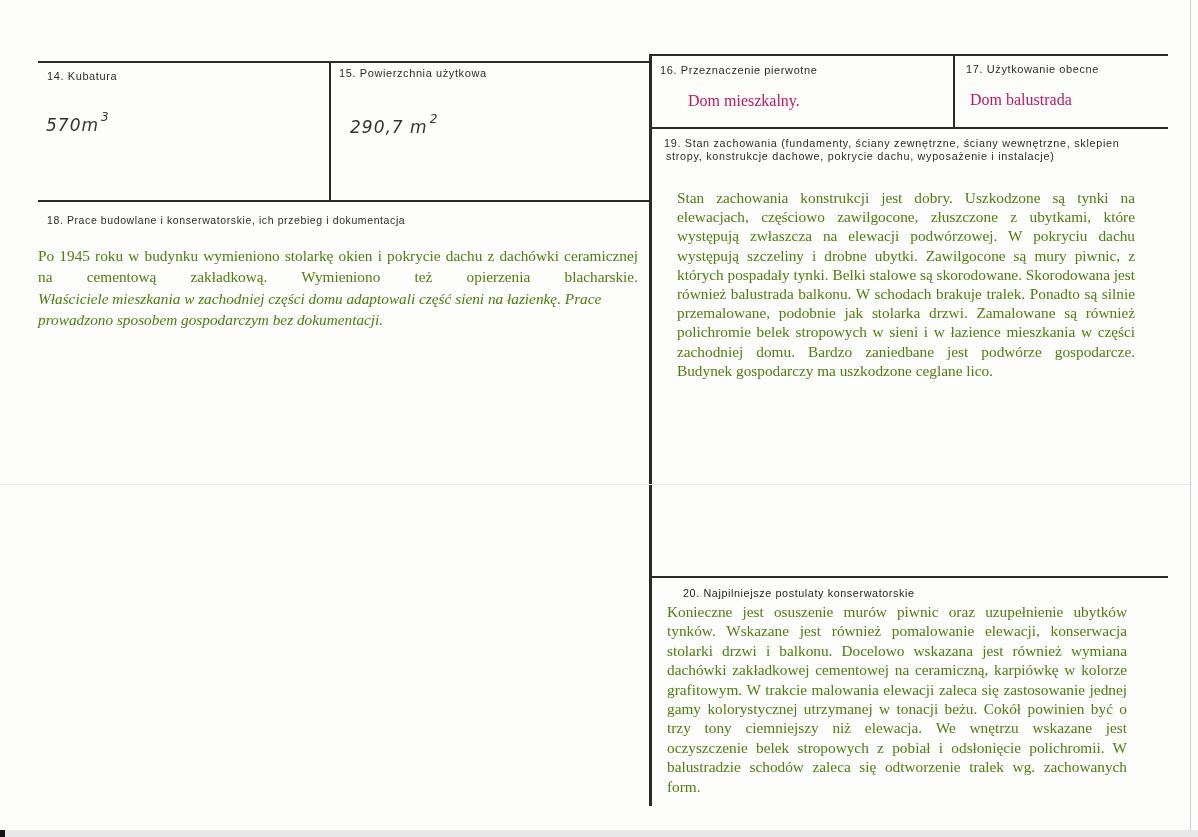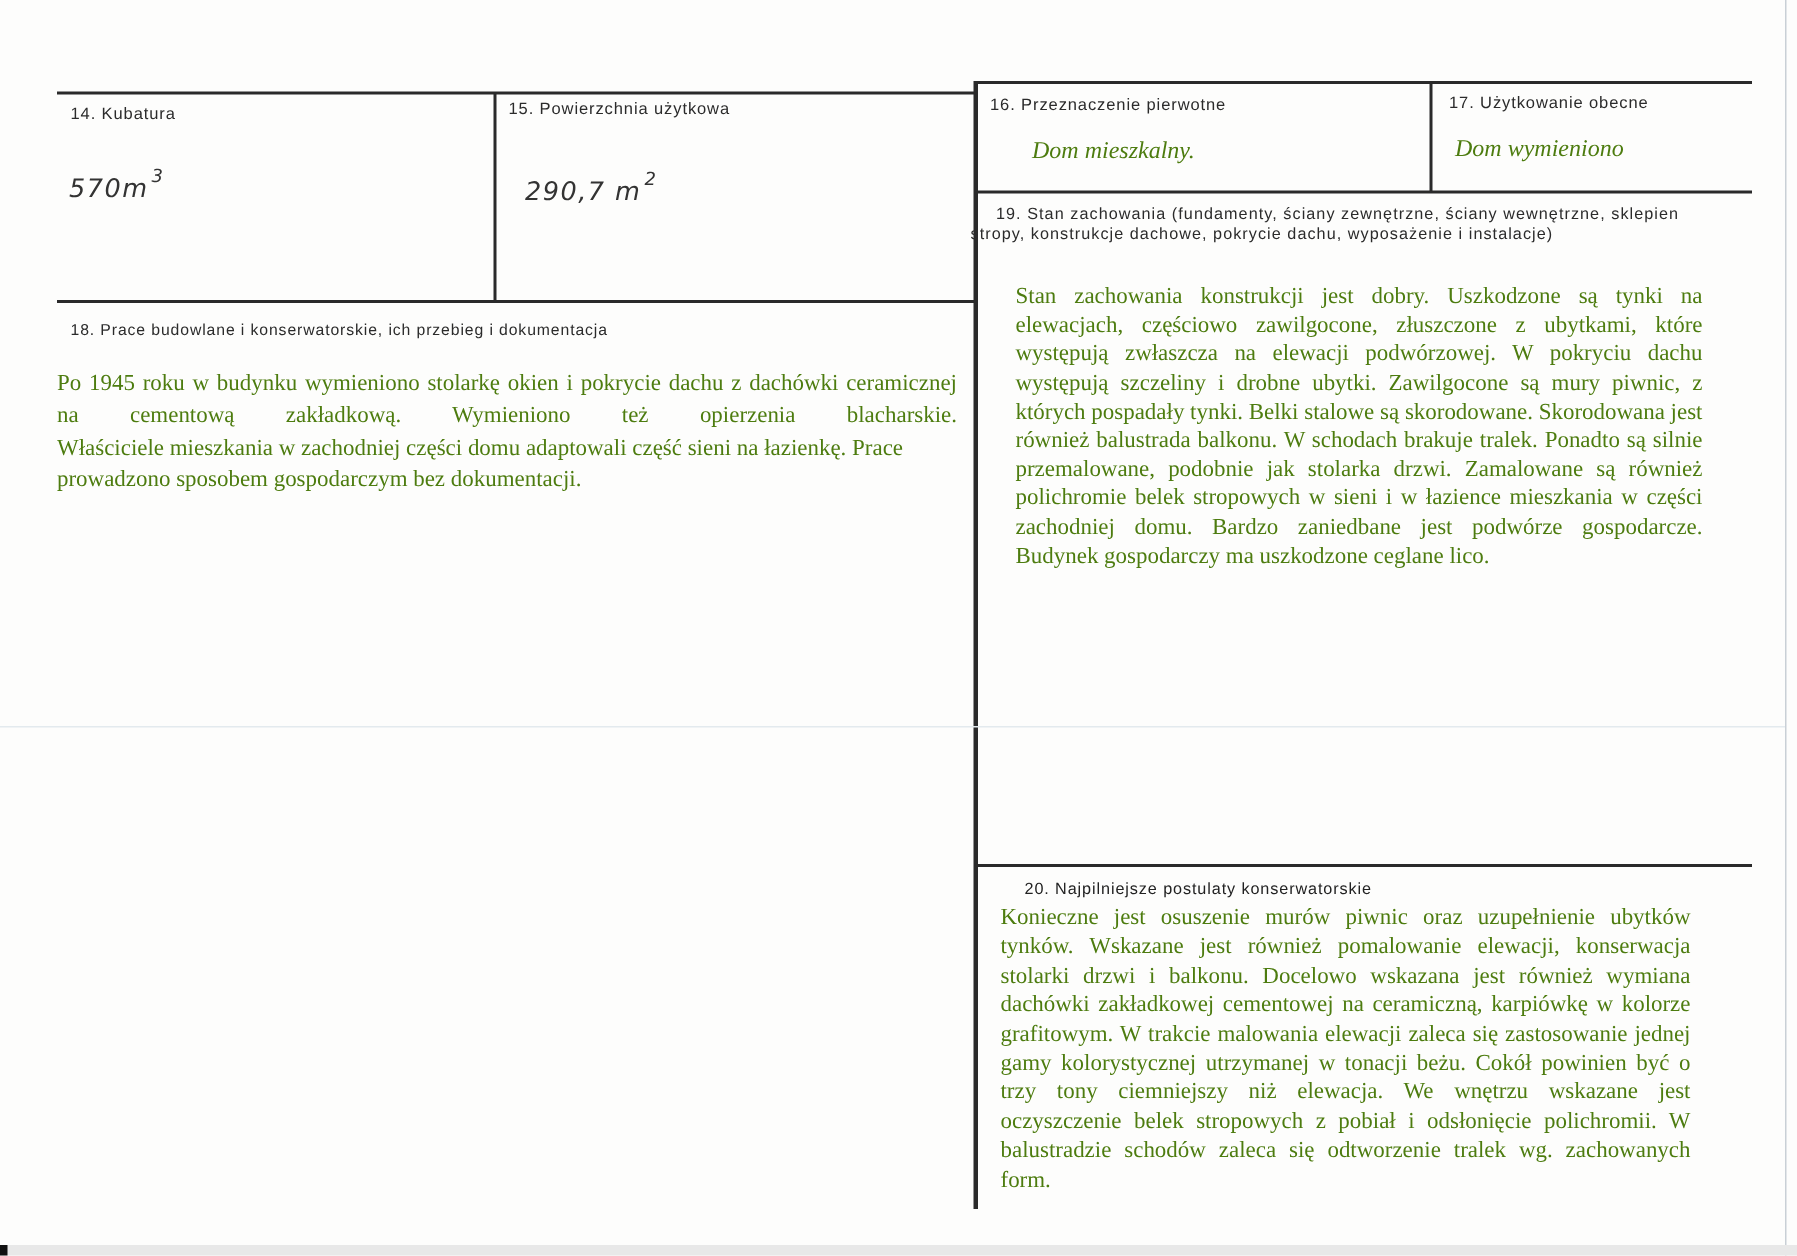--- a/index.html
+++ b/index.html
@@ -27,22 +27,21 @@
       font-style: italic;
       font-weight: 300;
       font-size: 17px;
       color: #333;
       letter-spacing: 1px;
     }
     .hand sup { font-size: 12px; vertical-align: 10px; margin-left: 2px; }
     .value {
       position: absolute;
       font-size: 16px;
-      color: #4d7c0f;
-      font-style: italic;
+      color: #be185d;
     }
     .para {
       position: absolute;
       font-size: 15.3px;
       line-height: 19.3px;
       text-align: justify;
       color: #4d7c0f;
     }
     .para p { margin: 0; }
     .edge-right {
@@ -89,33 +88,33 @@
   </div>
 </section>
 
 <section>
   <div class="label" style="left:660px; top:64px;">16. Przeznaczenie pierwotne</div>
   <div class="value" style="left:688px; top:92px;">Dom mieszkalny.</div>
 </section>
 
 <section>
   <div class="label" style="left:966px; top:63px;">17. Użytkowanie obecne</div>
-  <div class="value" style="left:970px; top:91px;">Dom wymieniono</div>
+  <div class="value" style="left:970px; top:91px;">Dom balustrada</div>
 </section>
 
 <section>
   <div class="label" style="left:47px; top:214px; font-size:10.5px;">18. Prace budowlane i konserwatorskie, ich przebieg i dokumentacja</div>
   <div class="para" style="left:38px; top:246px; width:600px; line-height:20.5px;">
     <p class="justify-line" style="text-align:justify; text-align-last:justify;">Po 1945 roku w budynku wymieniono stolarkę okien i pokrycie dachu z dachówki ceramicznej na cementową zakładkową. Wymieniono też opierzenia blacharskie.</p>
-    <p style="margin-top:2px; text-align:left;">Właściciele mieszkania w zachodniej części domu adaptowali część sieni na łazienkę. Prace prowadzono sposobem gospodarczym bez dokumentacji.</p>
+    <p style="margin-top:2px; text-align:left;font-style:italic;">Właściciele mieszkania w zachodniej części domu adaptowali część sieni na łazienkę. Prace prowadzono sposobem gospodarczym bez dokumentacji.</p>
   </div>
 </section>
 
 <section>
   <div class="label" style="left:664px; top:137px; font-size:10.8px; letter-spacing:0.7px;">19. Stan zachowania (fundamenty, ściany zewnętrzne, ściany wewnętrzne, sklepien</div>
-  <div class="label" style="left:647px; top:150px; font-size:10.8px; letter-spacing:0.7px;">stropy, konstrukcje dachowe, pokrycie dachu, wyposażenie i instalacje)</div>
+  <div class="label" style="left:666px; top:150px; font-size:10.8px; letter-spacing:0.7px;">stropy, konstrukcje dachowe, pokrycie dachu, wyposażenie i instalacje)</div>
   <div class="para" style="left:677px; top:188px; width:458px; line-height:19.2px;">Stan zachowania konstrukcji jest dobry. Uszkodzone są tynki na elewacjach, częściowo zawilgocone, złuszczone z ubytkami, które występują zwłaszcza na elewacji podwórzowej. W pokryciu dachu występują szczeliny i drobne ubytki. Zawilgocone są mury piwnic, z których pospadały tynki. Belki stalowe są skorodowane. Skorodowana jest również balustrada balkonu. W schodach brakuje tralek. Ponadto są silnie przemalowane, podobnie jak stolarka drzwi. Zamalowane są również polichromie belek stropowych w sieni i w łazience mieszkania w części zachodniej domu. Bardzo zaniedbane jest podwórze gospodarcze. Budynek gospodarczy ma uszkodzone ceglane lico.</div>
 </section>
 
 <section>
   <div class="label bold" style="left:683px; top:587px; font-size:10.8px; font-weight:normal; letter-spacing:0.6px;">20. Najpilniejsze postulaty konserwatorskie</div>
   <div class="para" style="left:667px; top:602px; width:460px; line-height:19.4px;">Konieczne jest osuszenie murów piwnic oraz uzupełnienie ubytków tynków. Wskazane jest również pomalowanie elewacji, konserwacja stolarki drzwi i balkonu. Docelowo wskazana jest również wymiana dachówki zakładkowej cementowej na ceramiczną, karpiówkę w kolorze grafitowym. W trakcie malowania elewacji zaleca się zastosowanie jednej gamy kolorystycznej utrzymanej w tonacji beżu. Cokół powinien być o trzy tony ciemniejszy niż elewacja. We wnętrzu wskazane jest oczyszczenie belek stropowych z pobiał i odsłonięcie polichromii. W balustradzie schodów zaleca się odtworzenie tralek wg. zachowanych form.</div>
 </section>
 
 </body></html>

